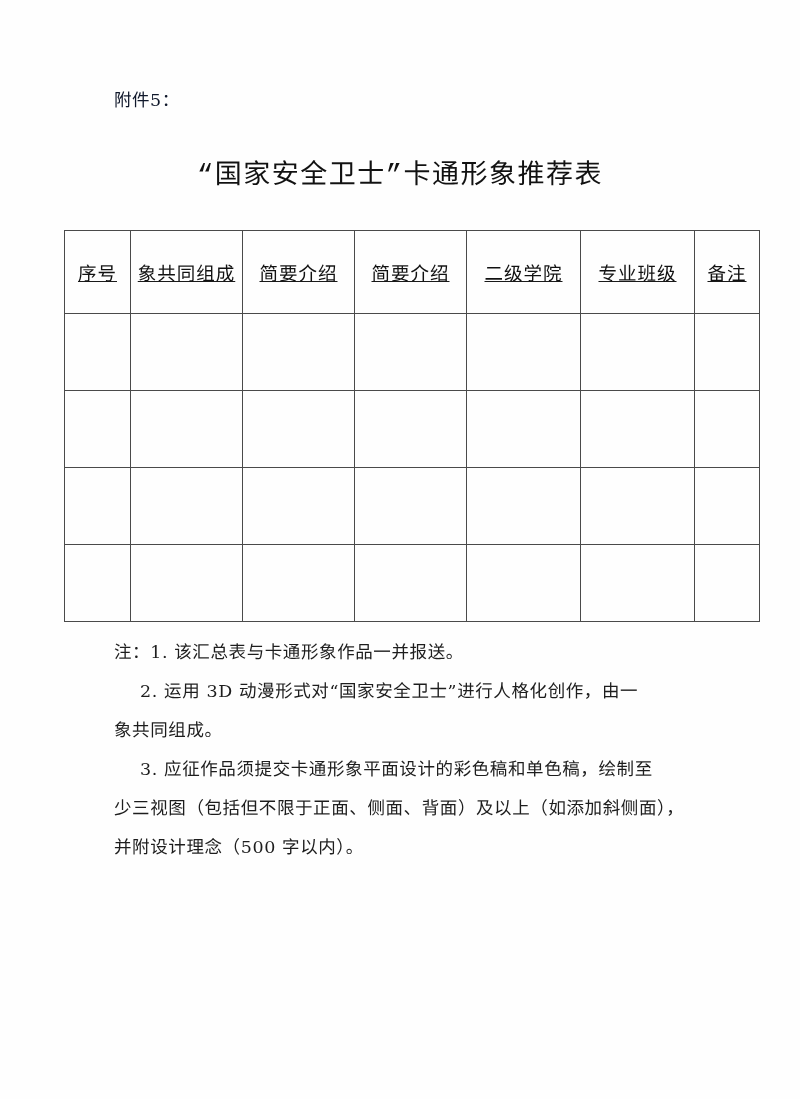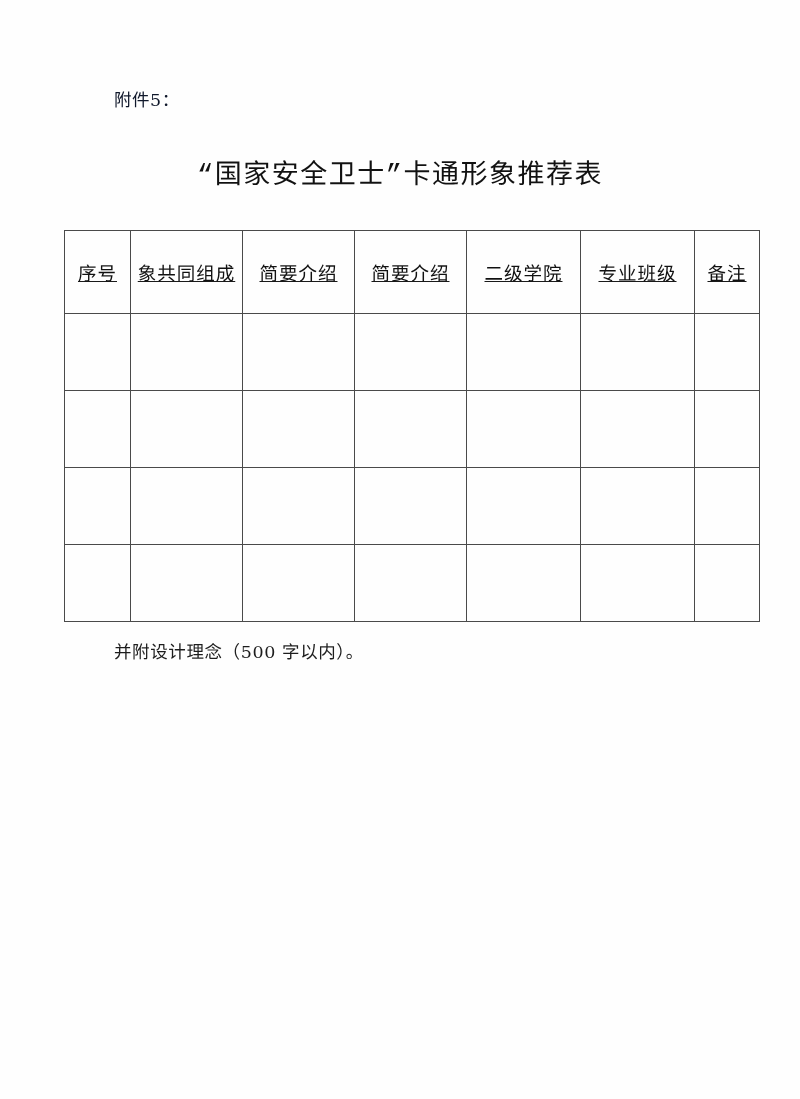--- a/index.html
+++ b/index.html
@@ -174,16 +174,21 @@
           <td></td>
           <td></td>
           <td></td>
           <td></td>
         </tr>
       </tbody>
     </table>
   </div>
 
   <div class="notes">
+    <div class="note-line">注：1. 该汇总表与卡通形象作品一并报送。</div>
+    <div class="note-line indent">2. 运用 3D 动漫形式对“国家安全卫士”进行人格化创作，由一</div>
+    <div class="note-line">象共同组成。</div>
+    <div class="note-line indent">3. 应征作品须提交卡通形象平面设计的彩色稿和单色稿，绘制至</div>
+    <div class="note-line">少三视图（包括但不限于正面、侧面、背面）及以上（如添加斜侧面），</div>
     <div class="note-line">并附设计理念（500 字以内）。</div>
   </div>
 
 </div>
 
 </body></html>

